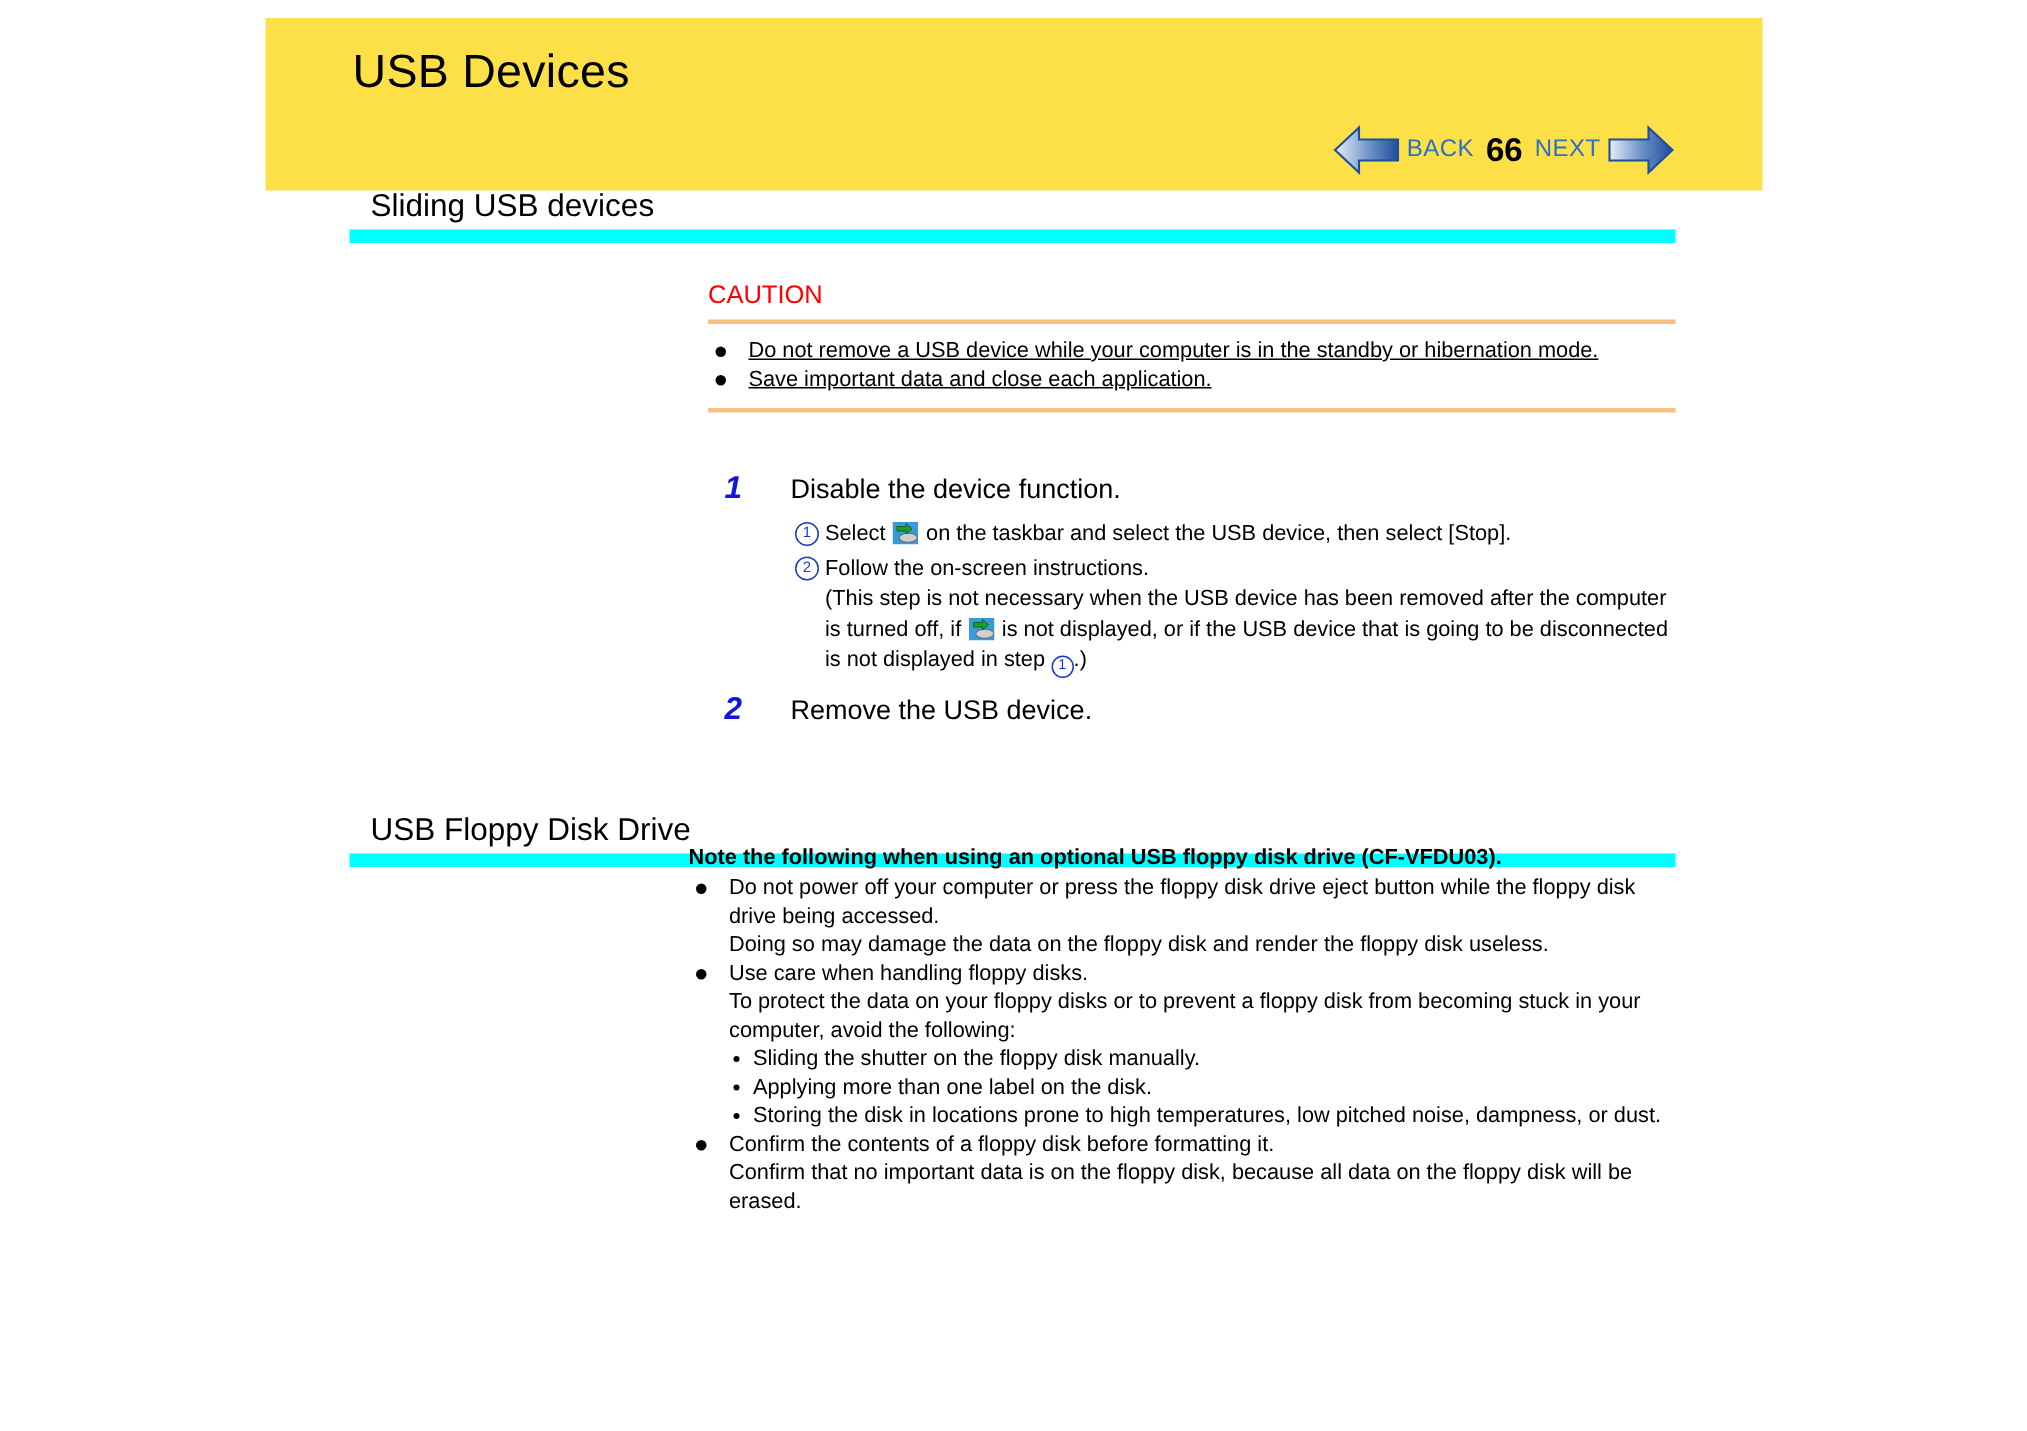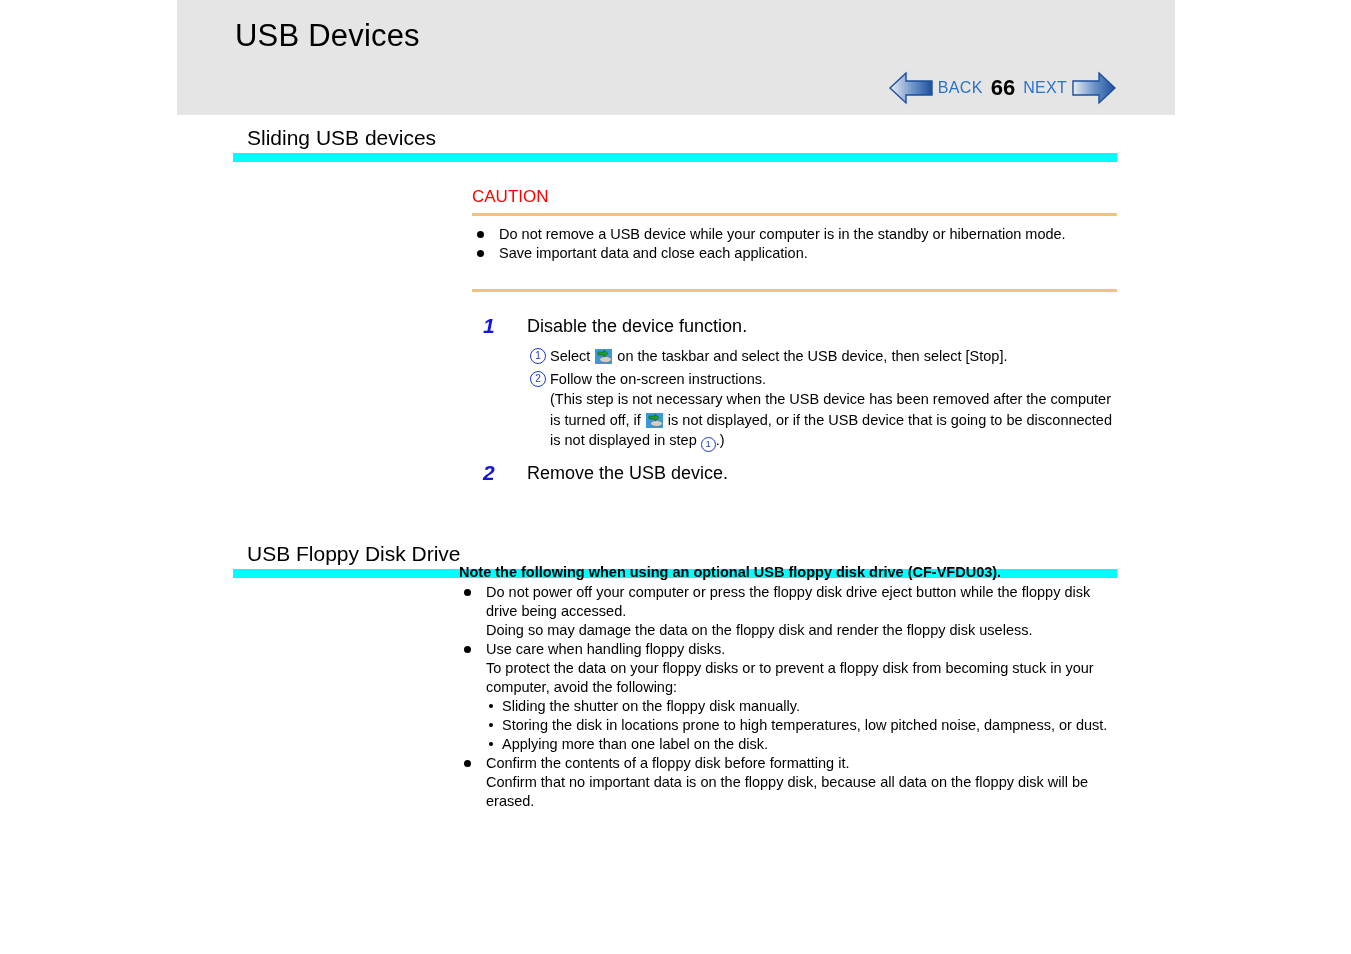--- a/index.html
+++ b/index.html
@@ -13,24 +13,24 @@
     position: relative;
     font-family: "Liberation Sans", sans-serif;
     color: #000000;
     overflow: hidden;
   }
 
   
   .banner {
     position: absolute;
     left: 177px;
-    top: 0;
+    top: 12px;
     width: 998px;
     height: 115px;
-    background: #e5e5e5;
+    background: #fde047;
   }
   .banner-title {
     position: absolute;
     left: 58px;
     top: 18px;
     font-size: 31px;
     letter-spacing: 0.2px;
     color: #000000;
     white-space: nowrap;
   }
@@ -93,21 +93,22 @@
     color: #ff0000;
     font-size: 17px;
     padding-bottom: 6px;
   }
   .caution-rule {
     height: 3px;
     background: #f5c182;
     width: 645px;
   }
   .caution-body {
-    padding: 9px 0 26px 0;
+    padding: 9px 0 9px 0;
+    text-decoration: underline;
   }
 
   .bullet-line {
     position: relative;
     padding-left: 27px;
     font-size: 14.5px;
     line-height: 19px;
   }
   .bullet-line .dot {
     position: absolute;
@@ -344,25 +345,25 @@
     <span>Use care when handling floppy disks.</span>
   </div>
   <div class="cont">To protect the data on your floppy disks or to prevent a floppy disk from becoming stuck in your computer, avoid the following:</div>
 
   <div class="fd-sub">
     <span class="sdot"></span>
     <span>Sliding the shutter on the floppy disk manually.</span>
   </div>
   <div class="fd-sub">
     <span class="sdot"></span>
-    <span>Storing the disk in locations prone to high temperatures, low pitched noise, dampness, or dust.</span>
+    <span>Applying more than one label on the disk.</span>
   </div>
   <div class="fd-sub">
     <span class="sdot"></span>
-    <span>Applying more than one label on the disk.</span>
+    <span>Storing the disk in locations prone to high temperatures, low pitched noise, dampness, or dust.</span>
   </div>
 
   <div class="fd-bullet">
     <span class="dot"></span>
     <span>Confirm the contents of a floppy disk before formatting it.</span>
   </div>
   <div class="cont">Confirm that no important data is on the floppy disk, because all data on the floppy disk will be erased.</div>
 
 </div>
 

